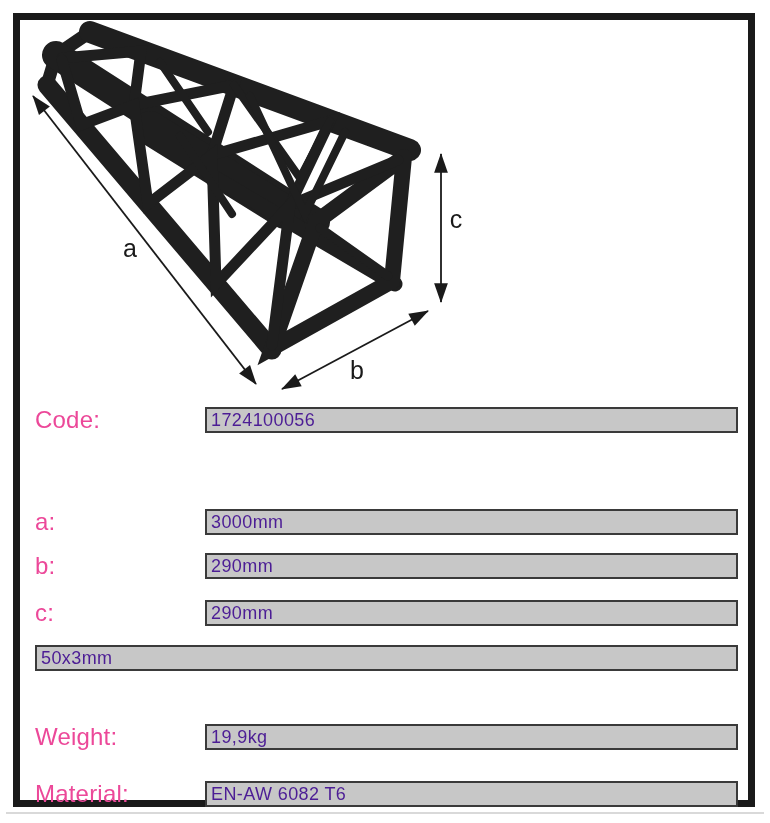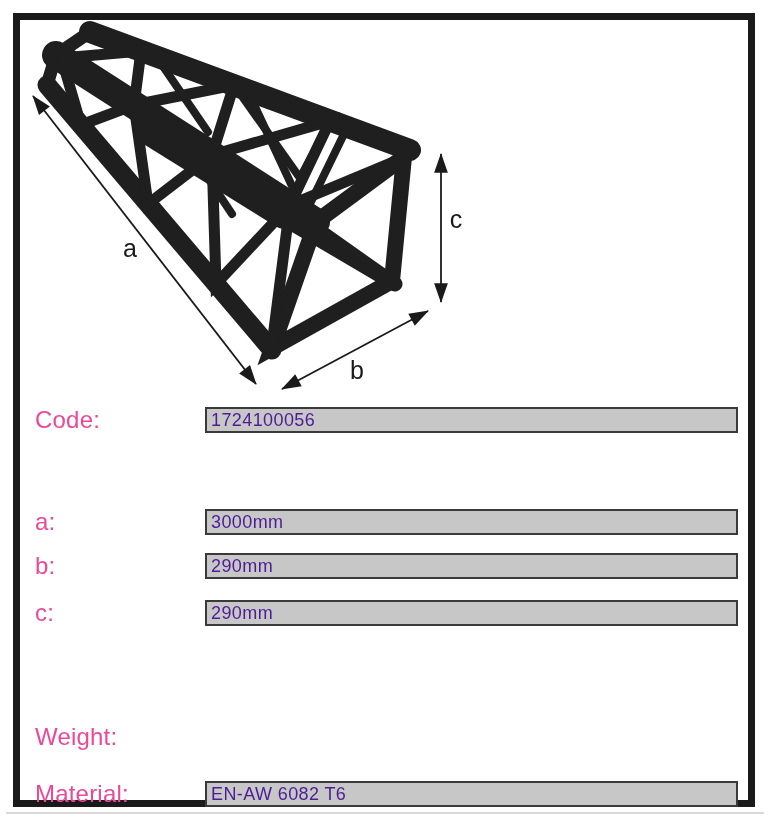--- a/index.html
+++ b/index.html
@@ -105,22 +105,24 @@
 </div>
 <div class="spec-row" style="top:553px">
   <div class="spec-label">b:</div>
   <div class="spec-value">290mm</div>
 </div>
 <div class="spec-row" style="top:600px">
   <div class="spec-label">c:</div>
   <div class="spec-value">290mm</div>
 </div>
 <div class="spec-row" style="top:645px">
+  <div class="spec-value">50x3mm</div>
 </div>
 <div class="spec-row" style="top:724px">
   <div class="spec-label">Weight:</div>
+  <div class="spec-value">19,9kg</div>
 </div>
 <div class="spec-row" style="top:781px">
   <div class="spec-label">Material:</div>
   <div class="spec-value">EN-AW 6082 T6</div>
 </div>
 
 <div class="page-edge-shadow-bottom"></div>
 
 </body></html>

